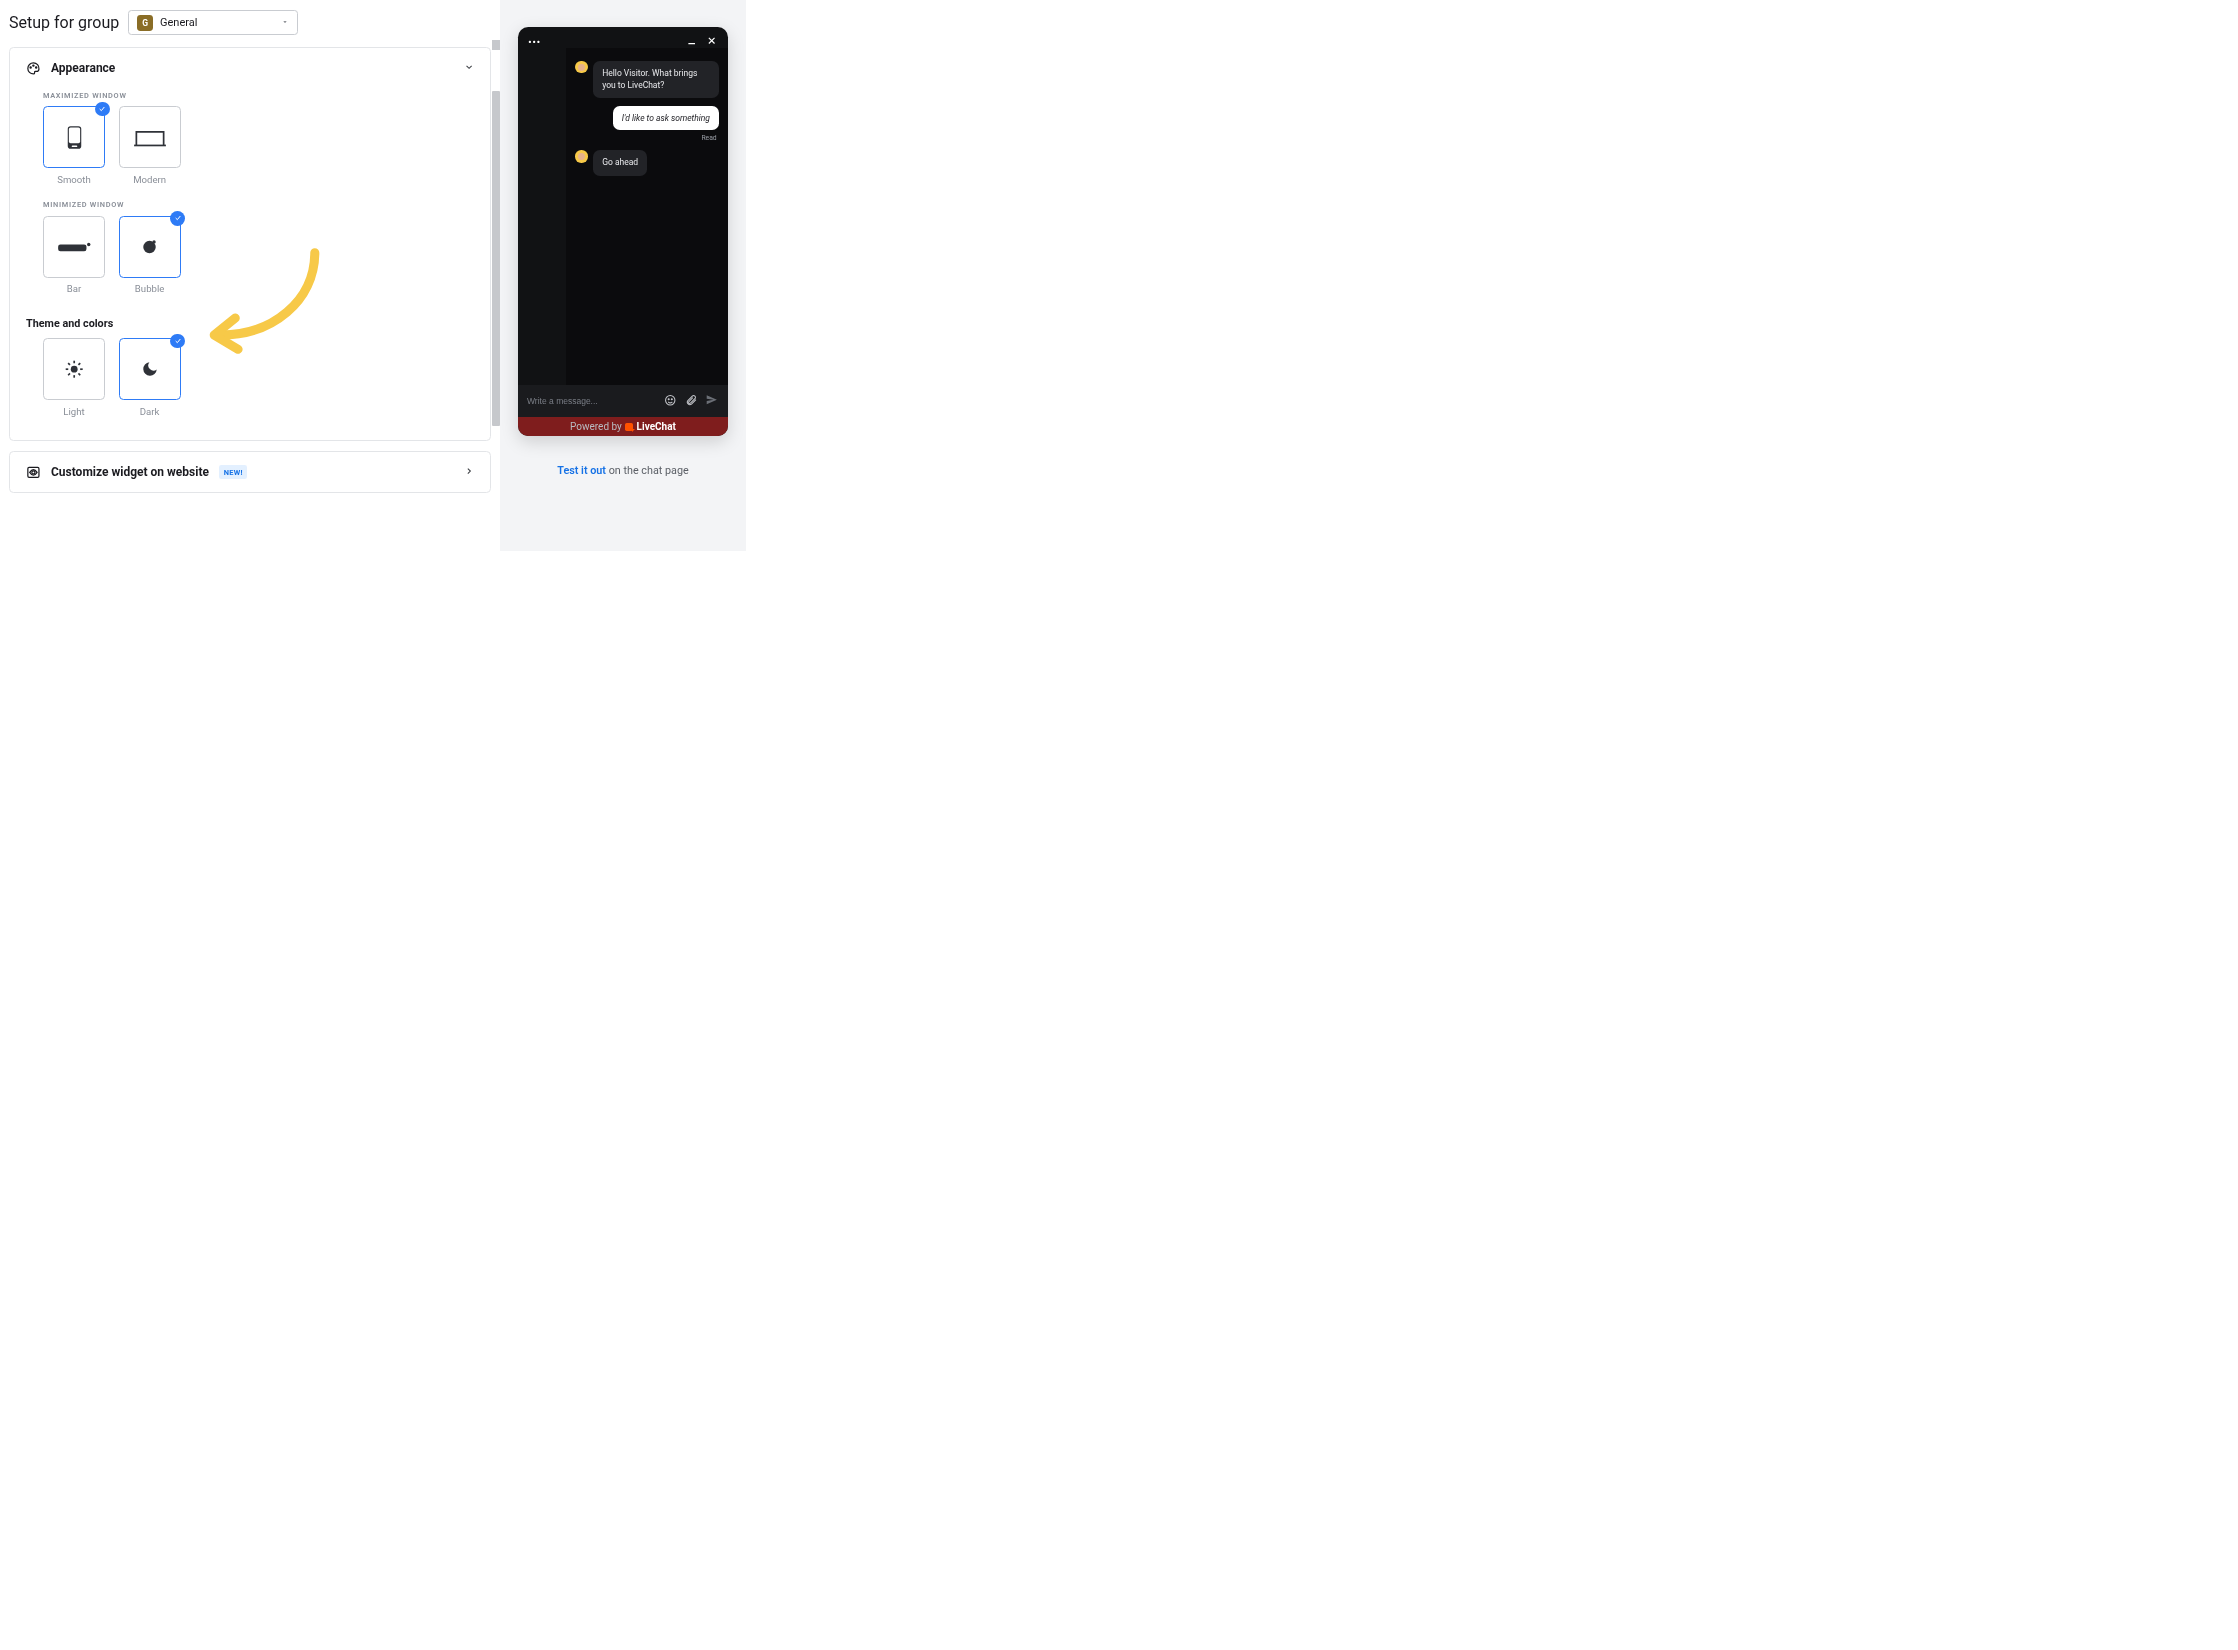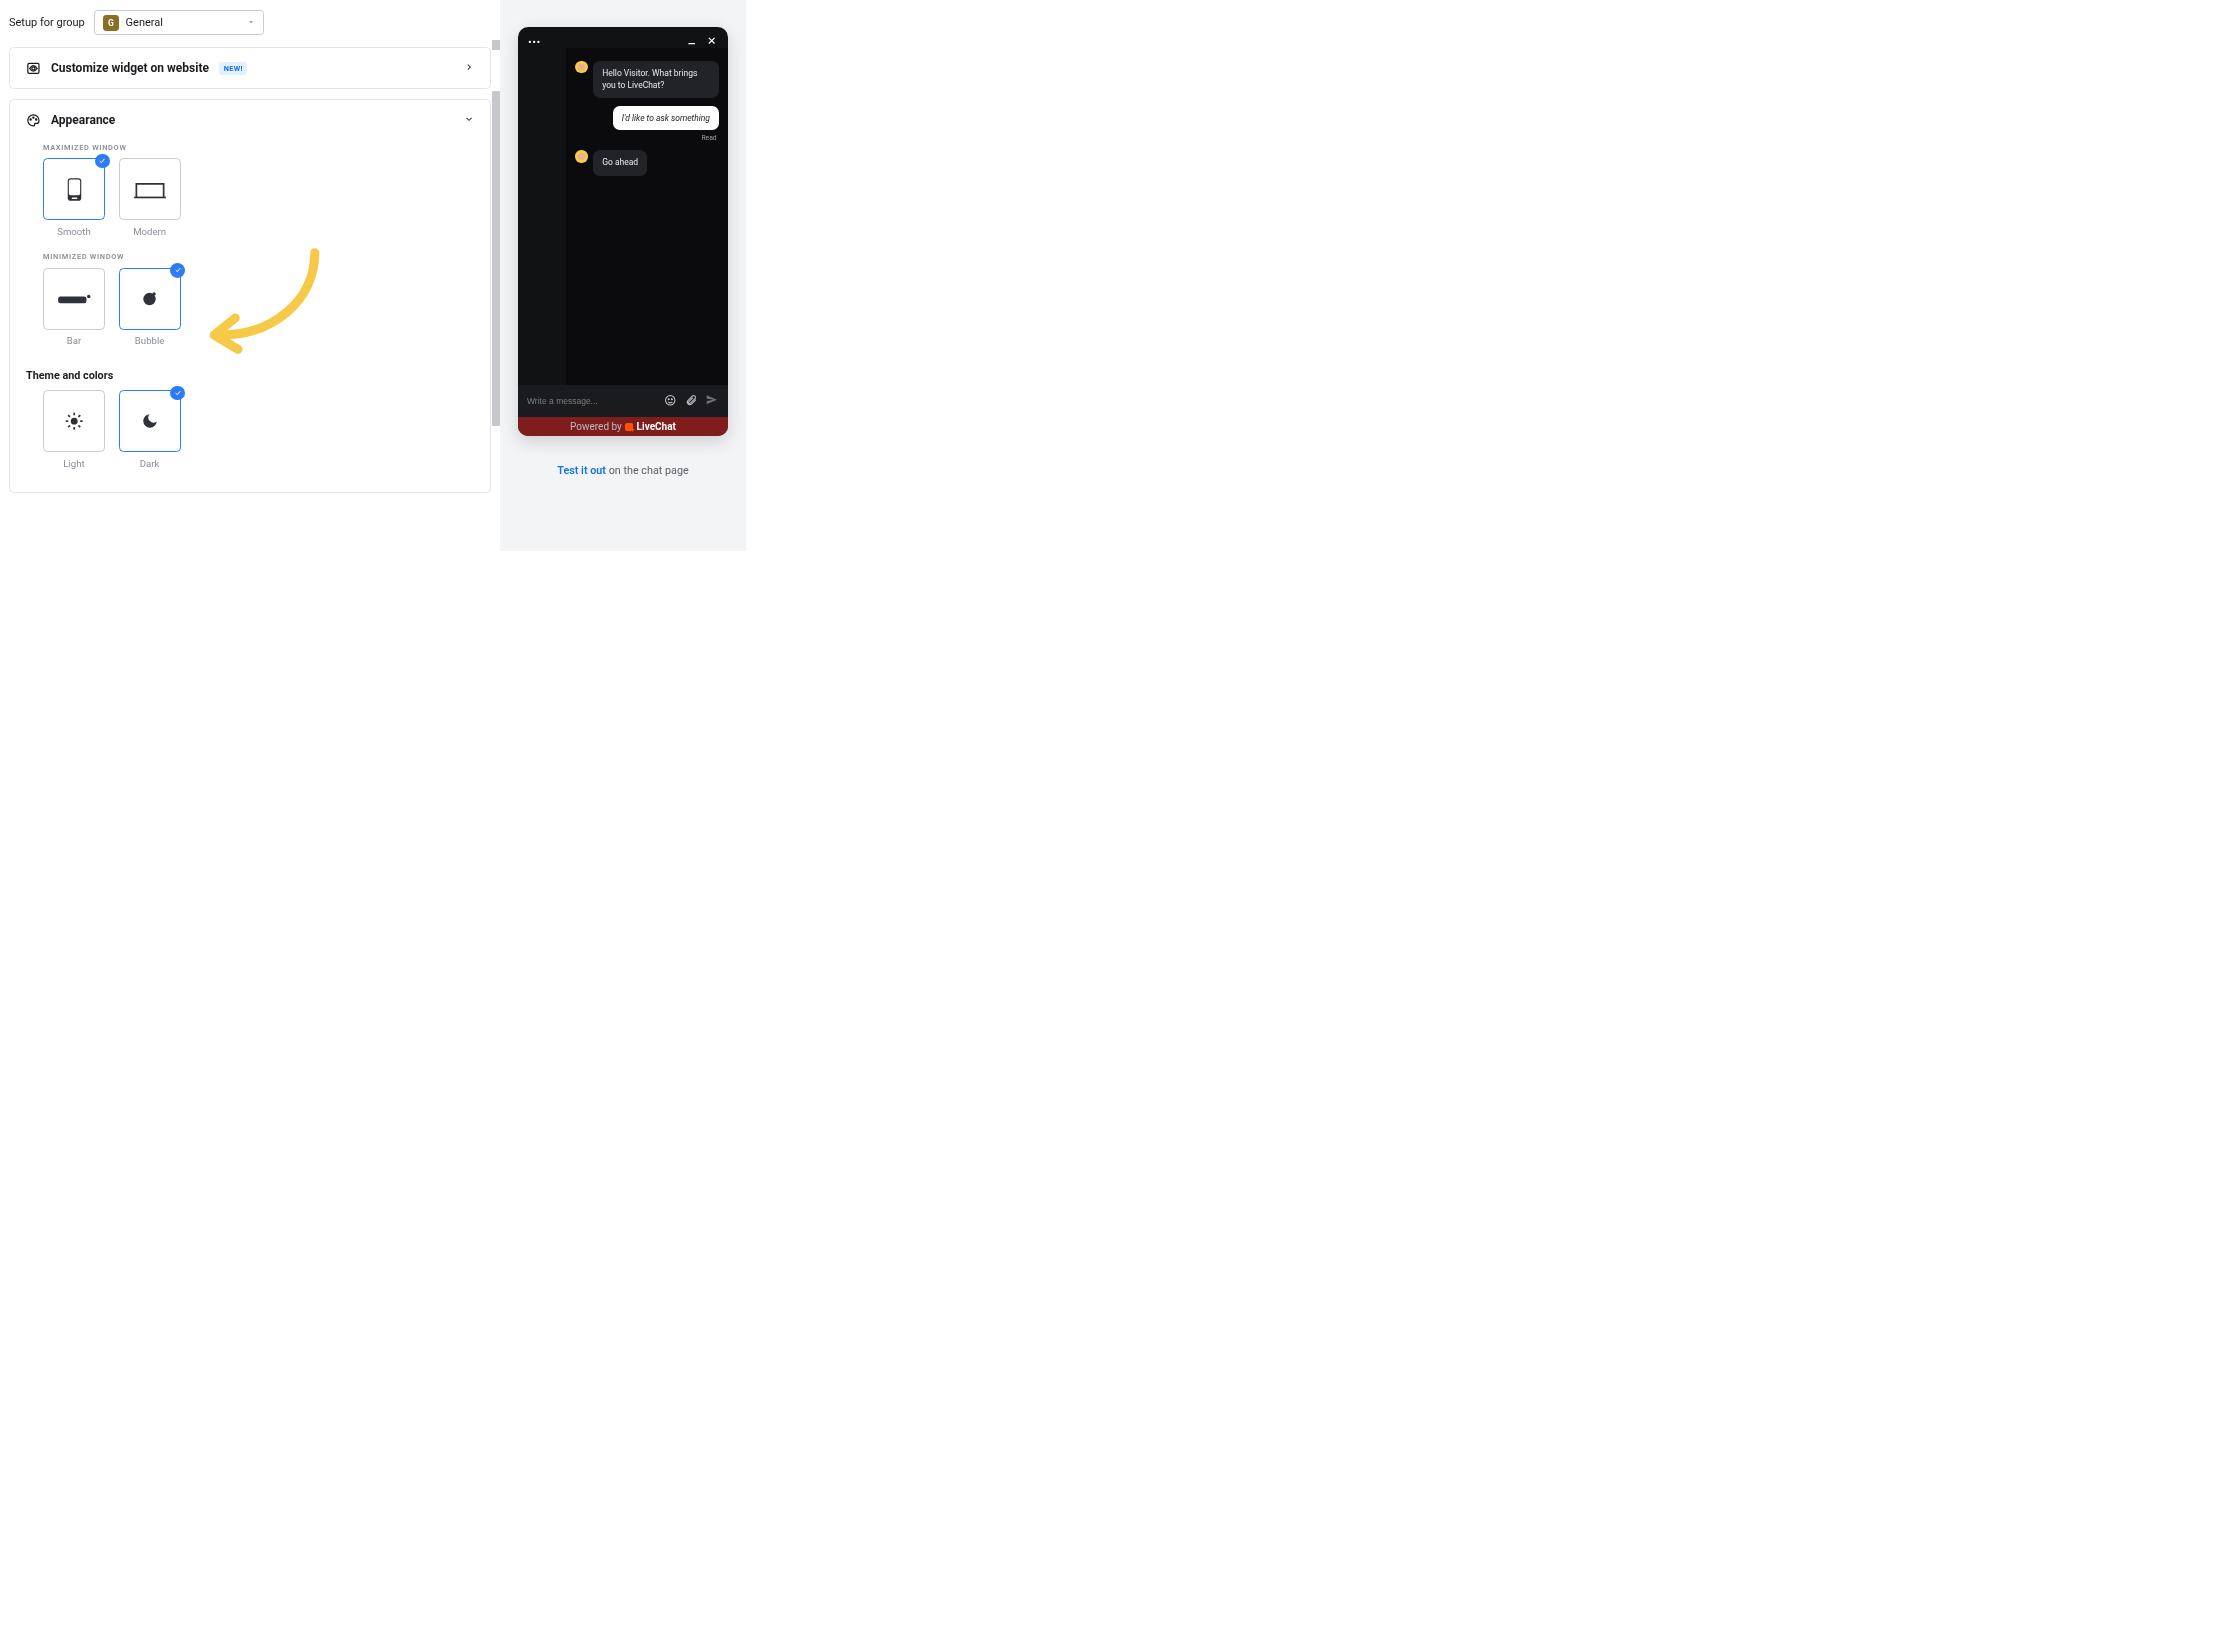--- a/index.html
+++ b/index.html
@@ -19,21 +19,21 @@
       padding: 10.2px 9px 0 9px;
       position: relative;
       overflow: hidden;
     }
     .setup-row {
       display: flex;
       align-items: center;
       gap: 9px;
       margin-bottom: 12.5px;
     }
-    .setup-label { font-size: 11px; color:#1b1b20; }
+    .setup-label { font-size: 16px; color:#1b1b20; }
     .group-select {
       display:flex; align-items:center;
       gap:6.8px;
       border:0.6px solid #c9ccd1;
       border-radius:3.4px;
       padding:3.4px 8px;
       min-width:170px;
       cursor:pointer;
       position:relative;
     }
@@ -187,20 +187,129 @@
   <div class="setup-row">
     <span class="setup-label">Setup for group</span>
     <div class="group-select">
       <span class="group-badge">G</span>
       <span class="group-name">General</span>
       <span class="group-caret">
         <svg width="8" height="8" viewBox="0 0 24 24" fill="currentColor">
             <path d="M7 10l5 5 5-5z"></path>
           </svg>
       </span>
+    </div>
+  </div>
+
+  <div class="card" style="padding-bottom:23px">
+    <div class="card-row">
+      <span class="section-icon">
+        <svg width="14.8" height="14.8" viewBox="0 0 24 24" fill="none" stroke="#1b1b20" stroke-width="2">
+          <path d="M12 3a9 9 0 100 18c1.5 0 2-1 2-2s-.5-2 1-2h2a4 4 0 004-4 9 9 0 00-9-10z"></path>
+          <circle cx="7.5" cy="10.5" r="1" fill="#1b1b20"></circle>
+            <circle cx="12" cy="7.5" r="1" fill="#1b1b20"></circle>
+            <circle cx="16.5" cy="10.5" r="1" fill="#1b1b20"></circle>
+        </svg>
+      </span>
+      <span class="section-title">Appearance</span>
+      <span class="card-chevron">
+        <svg width="10.2" height="10.2" viewBox="0 0 24 24" fill="none" stroke="currentColor" stroke-width="2.5">
+            <path d="M6 9l6 6 6-6"></path>
+          </svg>
+      </span>
+    </div>
+
+    <div class="sub-label">MAXIMIZED WINDOW</div>
+    <div class="option-row">
+      <div class="option">
+        <div class="option-box selected">
+          <svg width="23" height="27" viewBox="0 0 40 48" fill="#2f3238">
+              <rect x="8" y="4" width="24" height="40" rx="5"></rect>
+              <rect x="10" y="6" width="20" height="28" rx="3" fill="#fff"></rect>
+              <rect x="15" y="38" width="10" height="3" rx="1.5" fill="#fff"></rect>
+            </svg>
+          <span class="check-badge">
+              <svg width="8" height="8" viewBox="0 0 24 24" fill="none" stroke-width="3">
+                <path d="M5 12l5 5 9-11"></path>
+              </svg>
+            </span>
+        </div>
+        <span class="option-label">Smooth</span>
+      </div>
+      <div class="option">
+        <div class="option-box">
+          <svg width="32" height="25" viewBox="0 0 56 44" fill="none" stroke="#2f3238" stroke-width="3">
+              <path d="M4 36V12h48v24"></path>
+              <path d="M0 36h56" stroke-width="3"></path>
+            </svg>
+        </div>
+        <span class="option-label">Modern</span>
+      </div>
+    </div>
+
+    <div class="sub-label">MINIMIZED WINDOW</div>
+    <div class="option-row">
+      <div class="option">
+        <div class="option-box">
+          <svg width="34" height="11.4" viewBox="0 0 60 20" fill="#2f3238">
+              <rect x="2" y="6" width="50" height="12" rx="4"></rect>
+              <circle cx="56" cy="6" r="3"></circle>
+            </svg>
+        </div>
+        <span class="option-label">Bar</span>
+      </div>
+      <div class="option">
+        <div class="option-box selected">
+          <svg width="17" height="17" viewBox="0 0 30 30" fill="#2f3238">
+              <circle cx="15" cy="16" r="11"></circle>
+              <circle cx="23" cy="7" r="3"></circle>
+            </svg>
+          <span class="check-badge">
+              <svg width="8" height="8" viewBox="0 0 24 24" fill="none" stroke-width="3">
+                <path d="M5 12l5 5 9-11"></path>
+              </svg>
+            </span>
+        </div>
+        <span class="option-label">Bubble</span>
+      </div>
+    </div>
+
+    <div class="subsection-title">Theme and colors</div>
+    <div class="option-row">
+      <div class="option">
+        <div class="option-box">
+          <svg width="20.4" height="20.4" viewBox="0 0 24 24" fill="#2f3238">
+              <circle cx="12" cy="12" r="4"></circle>
+              <g stroke="#2f3238" stroke-width="2">
+                <line x1="12" y1="2" x2="12" y2="5"></line>
+                <line x1="12" y1="19" x2="12" y2="22"></line>
+                <line x1="2" y1="12" x2="5" y2="12"></line>
+                <line x1="19" y1="12" x2="22" y2="12"></line>
+                <line x1="4.9" y1="4.9" x2="7" y2="7"></line>
+                <line x1="17" y1="17" x2="19.1" y2="19.1"></line>
+                <line x1="4.9" y1="19.1" x2="7" y2="17"></line>
+                <line x1="17" y1="7" x2="19.1" y2="4.9"></line>
+              </g>
+            </svg>
+        </div>
+        <span class="option-label">Light</span>
+      </div>
+      <div class="option">
+        <div class="option-box selected">
+          <svg width="18" height="18" viewBox="0 0 24 24" fill="#2f3238">
+              <path d="M21 12.8A9 9 0 1111.2 3a7 7 0 009.8 9.8z"></path>
+            </svg>
+          <span class="check-badge">
+              <svg width="8" height="8" viewBox="0 0 24 24" fill="none" stroke-width="3">
+                <path d="M5 12l5 5 9-11"></path>
+              </svg>
+            </span>
+        </div>
+        <span class="option-label">Dark</span>
+      </div>
     </div>
   </div>
 
   <div class="card">
     <div class="card-row">
       <span class="section-icon">
         <svg width="14.8" height="14.8" viewBox="0 0 24 24" fill="none" stroke="#1b1b20" stroke-width="2">
           <rect x="3" y="4" width="18" height="16" rx="2"></rect>
             <circle cx="12" cy="12" r="2.5"></circle>
             <path d="M6 12c2-3 4-4.5 6-4.5s4 1.5 6 4.5c-2 3-4 4.5-6 4.5S8 15 6 12z"></path>
@@ -209,129 +318,20 @@
       <span class="card-title">Customize widget on website</span>
       <span class="new-badge">NEW!</span>
       <span class="card-chevron">
         <svg width="10.2" height="10.2" viewBox="0 0 24 24" fill="none" stroke="currentColor" stroke-width="2.5">
             <path d="M9 6l6 6-6 6"></path>
           </svg>
       </span>
     </div>
   </div>
 
-  <div class="card" style="padding-bottom:23px">
-    <div class="card-row">
-      <span class="section-icon">
-        <svg width="14.8" height="14.8" viewBox="0 0 24 24" fill="none" stroke="#1b1b20" stroke-width="2">
-          <path d="M12 3a9 9 0 100 18c1.5 0 2-1 2-2s-.5-2 1-2h2a4 4 0 004-4 9 9 0 00-9-10z"></path>
-          <circle cx="7.5" cy="10.5" r="1" fill="#1b1b20"></circle>
-            <circle cx="12" cy="7.5" r="1" fill="#1b1b20"></circle>
-            <circle cx="16.5" cy="10.5" r="1" fill="#1b1b20"></circle>
-        </svg>
-      </span>
-      <span class="section-title">Appearance</span>
-      <span class="card-chevron">
-        <svg width="10.2" height="10.2" viewBox="0 0 24 24" fill="none" stroke="currentColor" stroke-width="2.5">
-            <path d="M6 9l6 6 6-6"></path>
-          </svg>
-      </span>
-    </div>
-
-    <div class="sub-label">MAXIMIZED WINDOW</div>
-    <div class="option-row">
-      <div class="option">
-        <div class="option-box selected">
-          <svg width="23" height="27" viewBox="0 0 40 48" fill="#2f3238">
-              <rect x="8" y="4" width="24" height="40" rx="5"></rect>
-              <rect x="10" y="6" width="20" height="28" rx="3" fill="#fff"></rect>
-              <rect x="15" y="38" width="10" height="3" rx="1.5" fill="#fff"></rect>
-            </svg>
-          <span class="check-badge">
-              <svg width="8" height="8" viewBox="0 0 24 24" fill="none" stroke-width="3">
-                <path d="M5 12l5 5 9-11"></path>
-              </svg>
-            </span>
-        </div>
-        <span class="option-label">Smooth</span>
-      </div>
-      <div class="option">
-        <div class="option-box">
-          <svg width="32" height="25" viewBox="0 0 56 44" fill="none" stroke="#2f3238" stroke-width="3">
-              <path d="M4 36V12h48v24"></path>
-              <path d="M0 36h56" stroke-width="3"></path>
-            </svg>
-        </div>
-        <span class="option-label">Modern</span>
-      </div>
-    </div>
-
-    <div class="sub-label">MINIMIZED WINDOW</div>
-    <div class="option-row">
-      <div class="option">
-        <div class="option-box">
-          <svg width="34" height="11.4" viewBox="0 0 60 20" fill="#2f3238">
-              <rect x="2" y="6" width="50" height="12" rx="4"></rect>
-              <circle cx="56" cy="6" r="3"></circle>
-            </svg>
-        </div>
-        <span class="option-label">Bar</span>
-      </div>
-      <div class="option">
-        <div class="option-box selected">
-          <svg width="17" height="17" viewBox="0 0 30 30" fill="#2f3238">
-              <circle cx="15" cy="16" r="11"></circle>
-              <circle cx="23" cy="7" r="3"></circle>
-            </svg>
-          <span class="check-badge">
-              <svg width="8" height="8" viewBox="0 0 24 24" fill="none" stroke-width="3">
-                <path d="M5 12l5 5 9-11"></path>
-              </svg>
-            </span>
-        </div>
-        <span class="option-label">Bubble</span>
-      </div>
-    </div>
-
-    <div class="subsection-title">Theme and colors</div>
-    <div class="option-row">
-      <div class="option">
-        <div class="option-box">
-          <svg width="20.4" height="20.4" viewBox="0 0 24 24" fill="#2f3238">
-              <circle cx="12" cy="12" r="4"></circle>
-              <g stroke="#2f3238" stroke-width="2">
-                <line x1="12" y1="2" x2="12" y2="5"></line>
-                <line x1="12" y1="19" x2="12" y2="22"></line>
-                <line x1="2" y1="12" x2="5" y2="12"></line>
-                <line x1="19" y1="12" x2="22" y2="12"></line>
-                <line x1="4.9" y1="4.9" x2="7" y2="7"></line>
-                <line x1="17" y1="17" x2="19.1" y2="19.1"></line>
-                <line x1="4.9" y1="19.1" x2="7" y2="17"></line>
-                <line x1="17" y1="7" x2="19.1" y2="4.9"></line>
-              </g>
-            </svg>
-        </div>
-        <span class="option-label">Light</span>
-      </div>
-      <div class="option">
-        <div class="option-box selected">
-          <svg width="18" height="18" viewBox="0 0 24 24" fill="#2f3238">
-              <path d="M21 12.8A9 9 0 1111.2 3a7 7 0 009.8 9.8z"></path>
-            </svg>
-          <span class="check-badge">
-              <svg width="8" height="8" viewBox="0 0 24 24" fill="none" stroke-width="3">
-                <path d="M5 12l5 5 9-11"></path>
-              </svg>
-            </span>
-        </div>
-        <span class="option-label">Dark</span>
-      </div>
-    </div>
-  </div>
-
   <svg class="arrow-annot" width="125" height="114" viewBox="0 0 220 200">
     <path d="M195 15 C 195 100, 120 160, 30 160" stroke="#f7c948" stroke-width="16" fill="none" stroke-linecap="round"></path>
     <path d="M55 130 L18 160 L60 185" stroke="#f7c948" stroke-width="16" fill="none" stroke-linecap="round" stroke-linejoin="round"></path>
   </svg>
 
   <div class="scroll-track">
     <div class="scroll-thumb-top"></div>
     <div class="scroll-thumb"></div>
   </div>
 </div>

